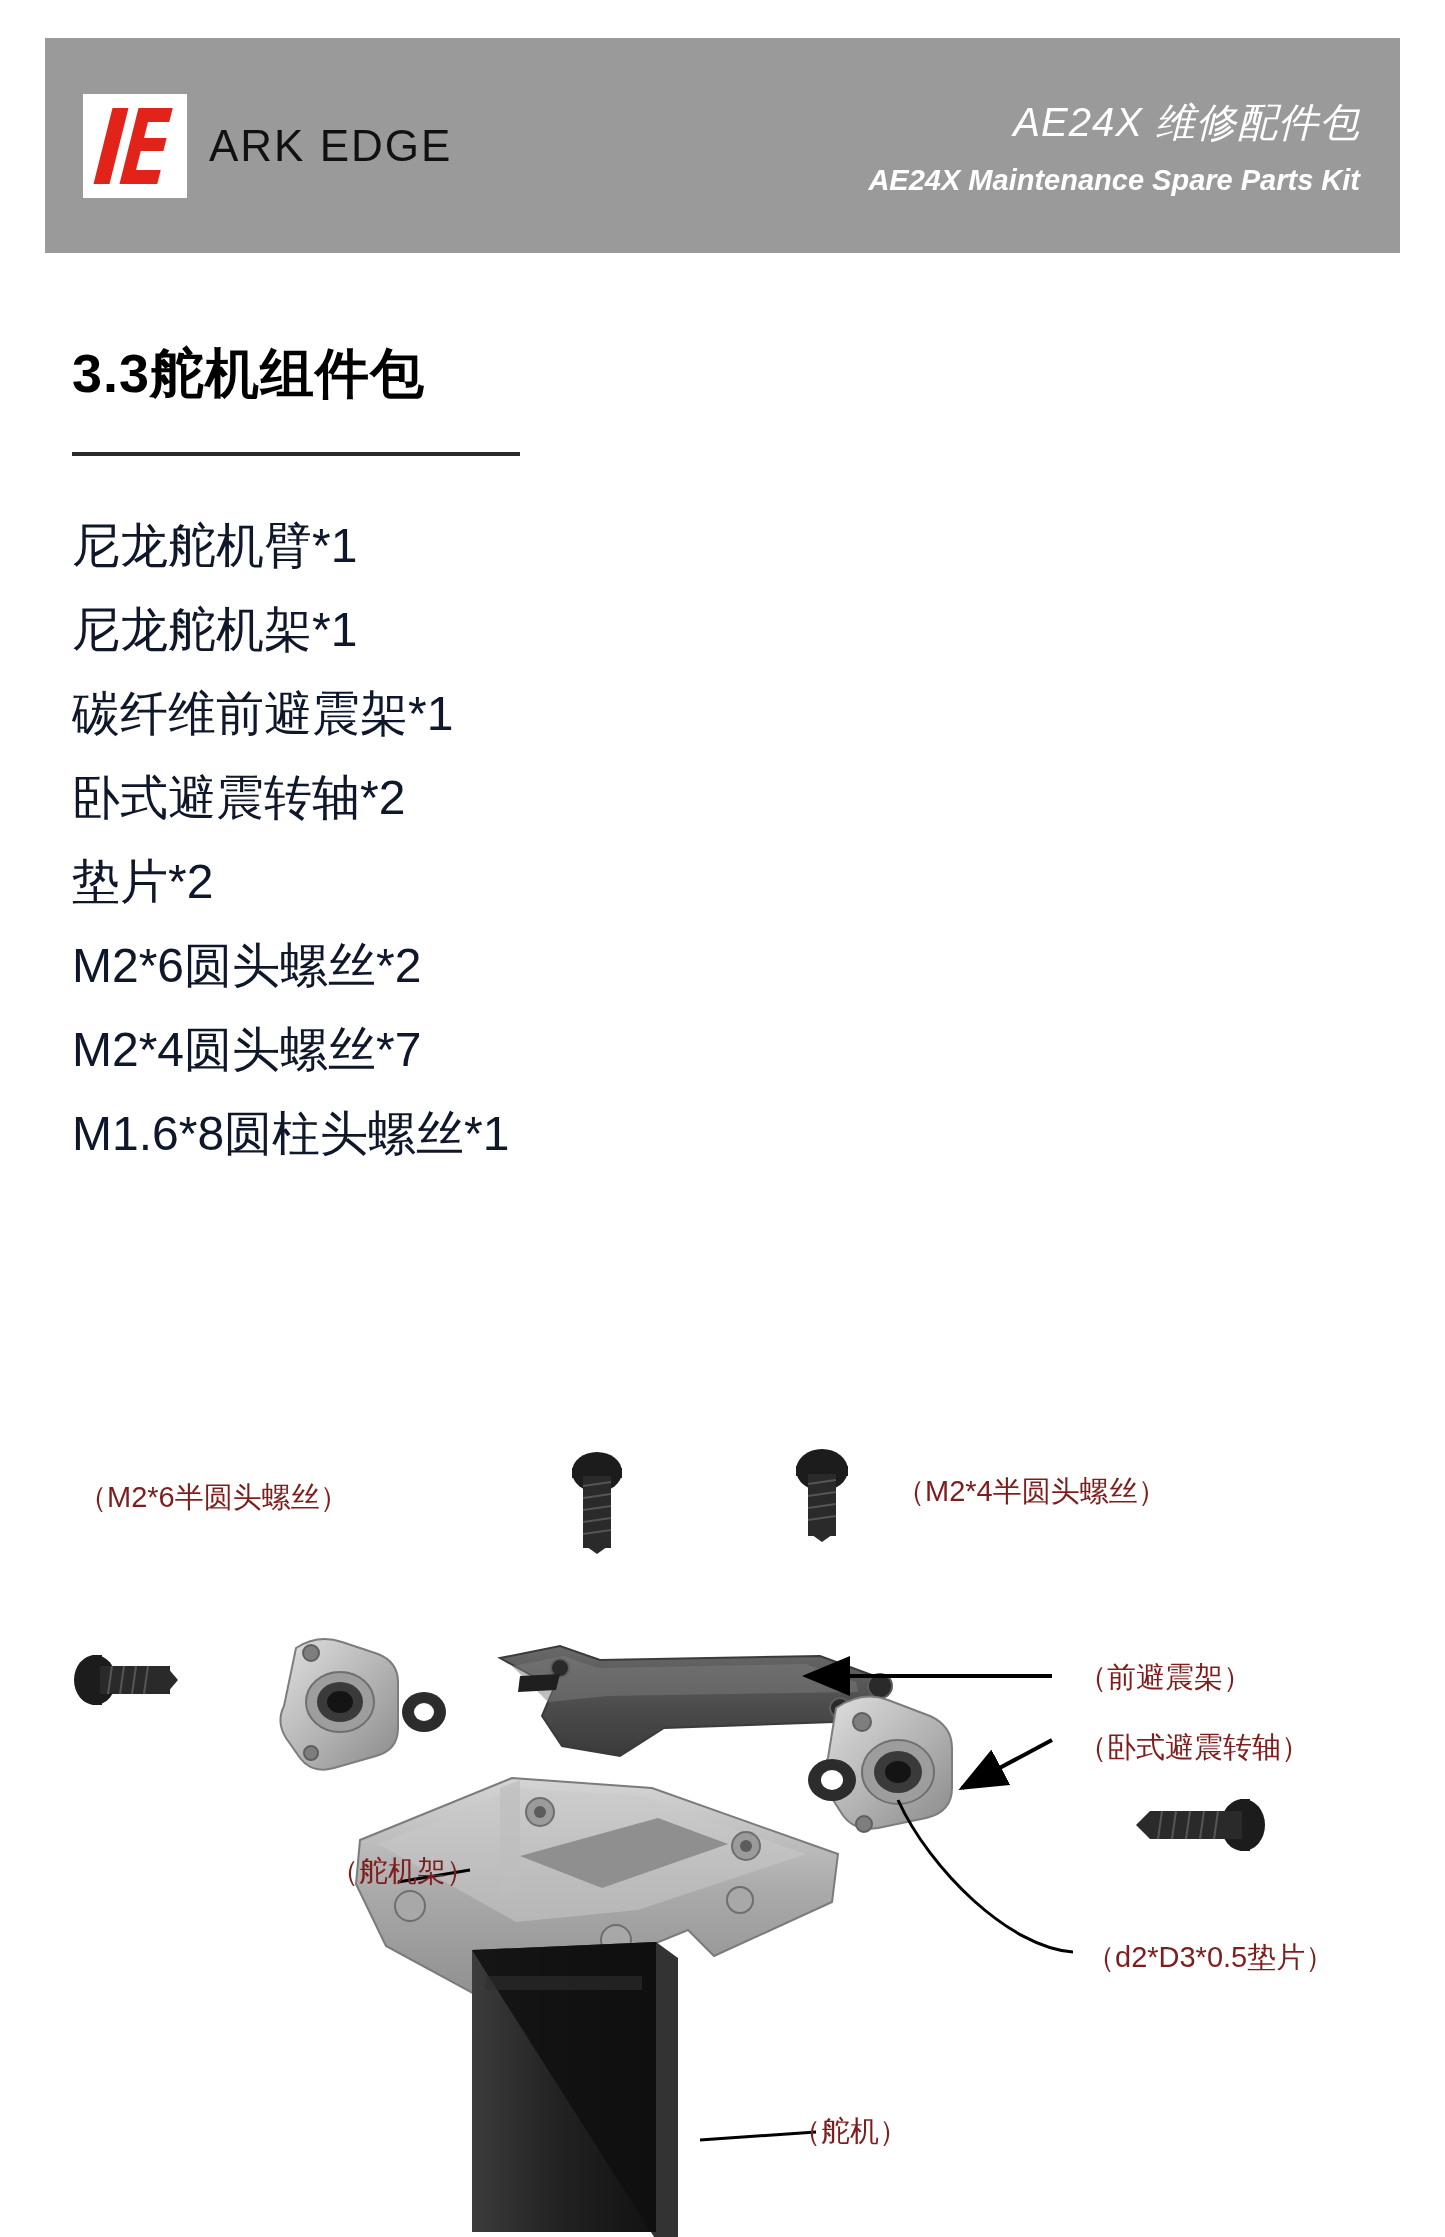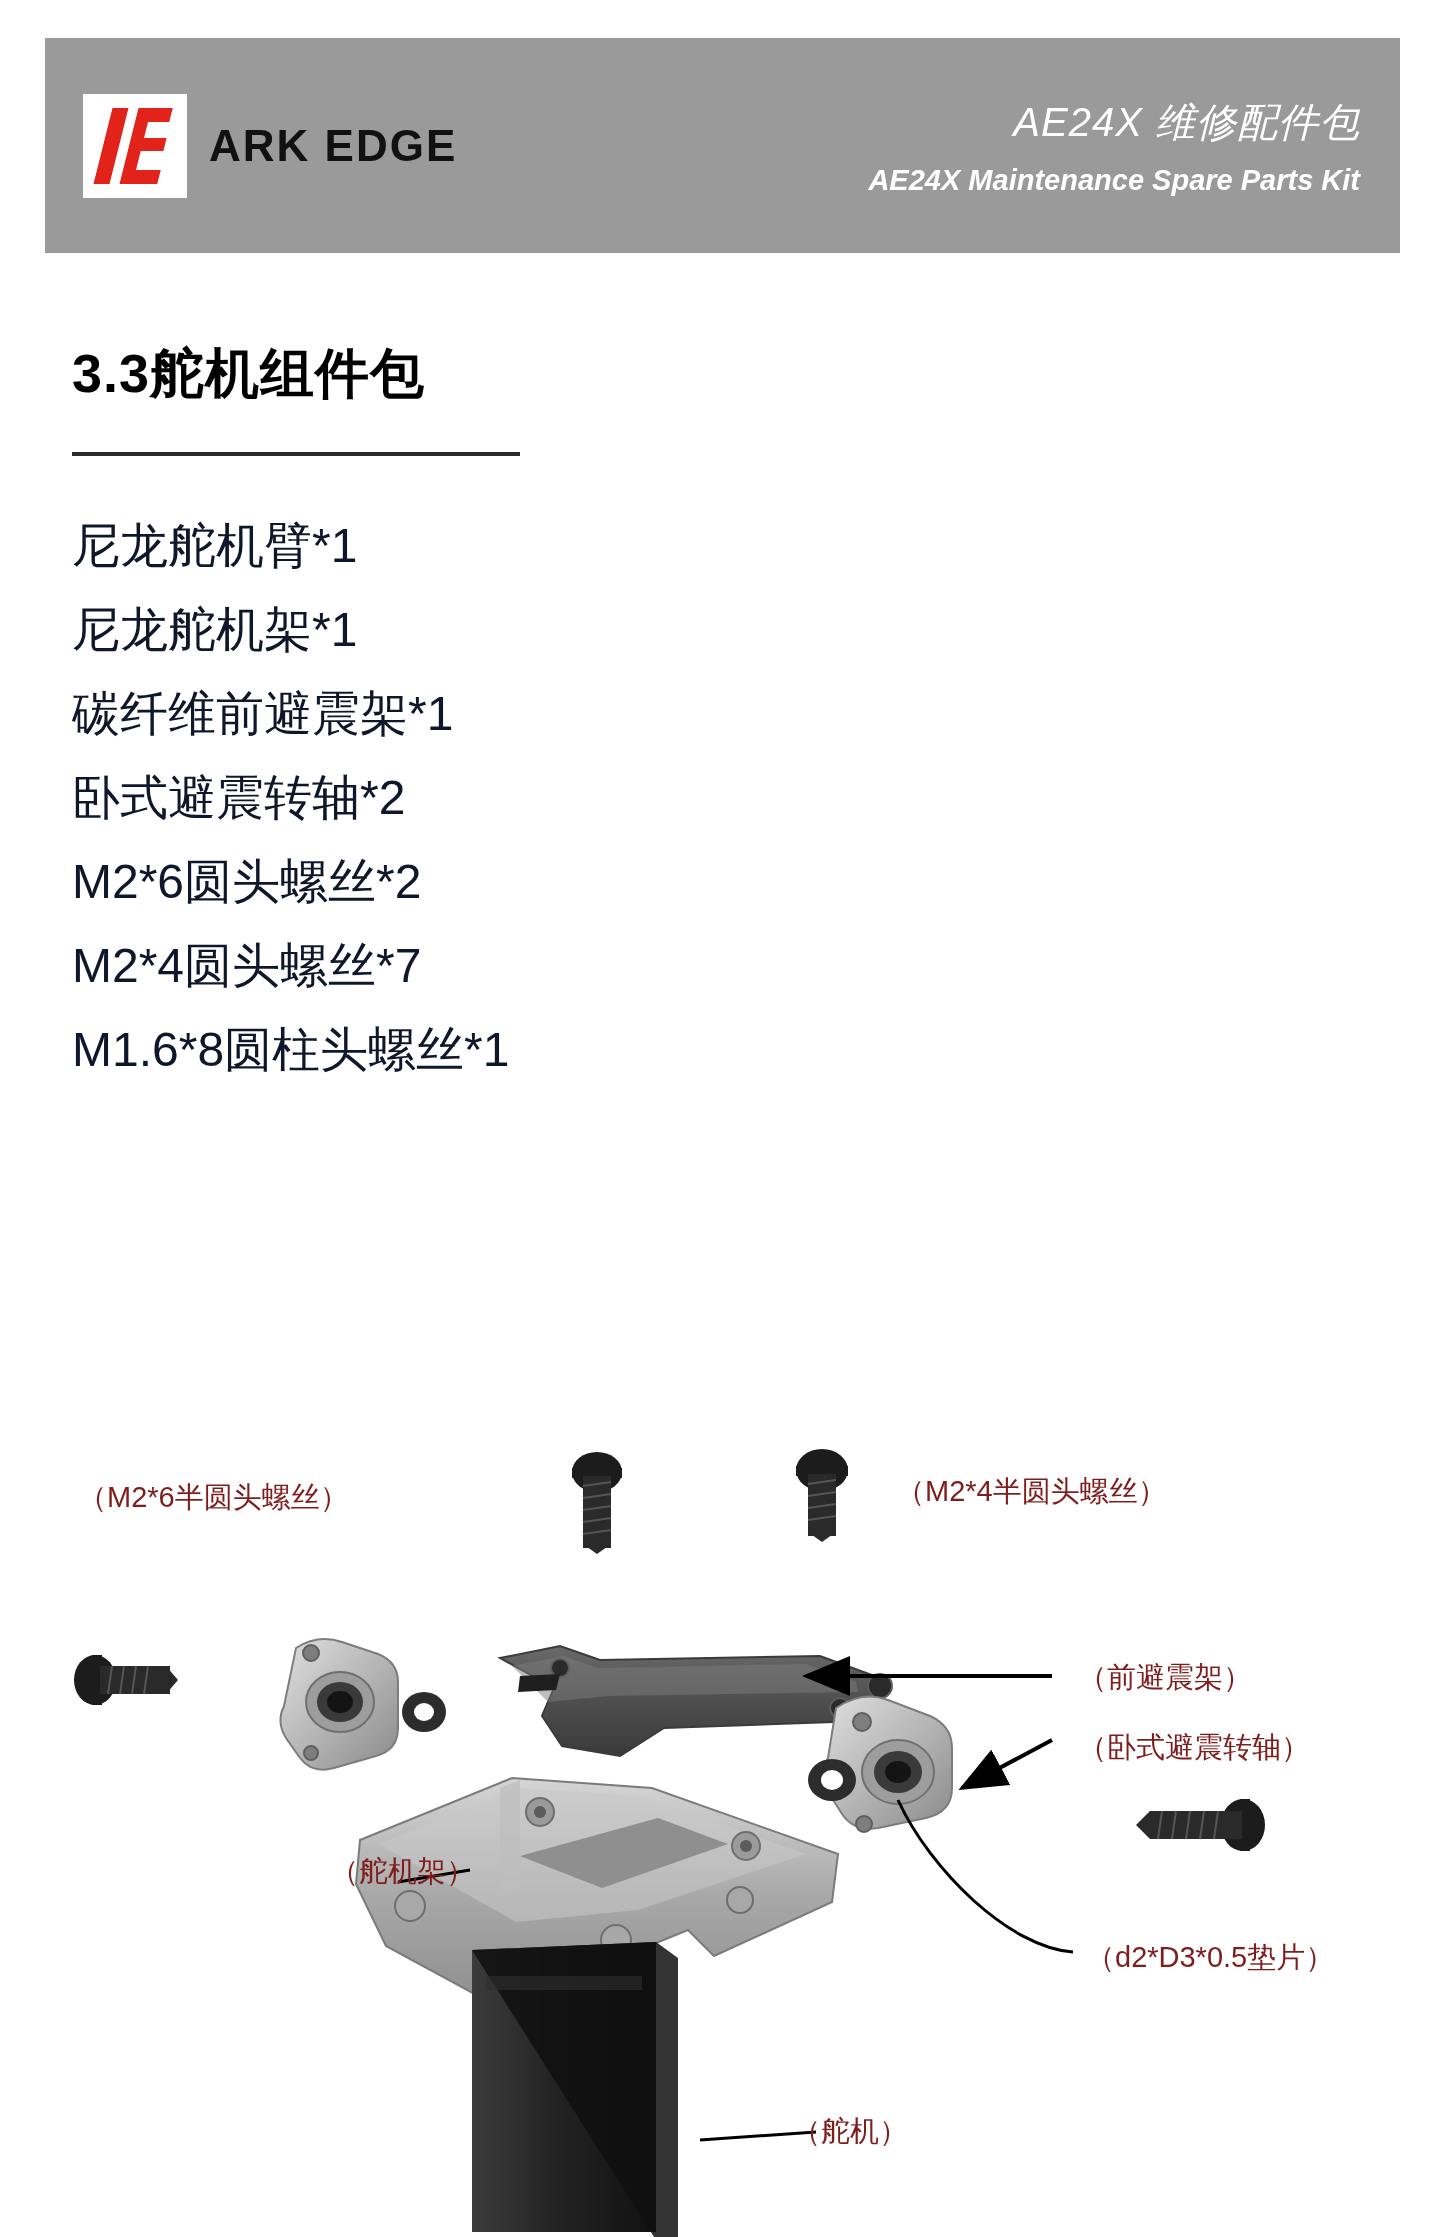--- a/index.html
+++ b/index.html
@@ -47,21 +47,21 @@
     position: absolute;
     background: #e2231a;
   }
   .logo-mark .b1 { left: 20px; top: 14px; width: 16px; height: 76px; transform: skewX(-14deg); }
   .logo-mark .b2 { left: 46px; top: 14px; width: 13px; height: 76px; transform: skewX(-14deg); }
   .logo-mark .b3 { left: 62px; top: 14px; width: 26px; height: 14px; transform: skewX(-14deg); }
   .logo-mark .b4 { left: 56px; top: 44px; width: 26px; height: 13px; transform: skewX(-14deg); }
   .logo-mark .b5 { left: 50px; top: 76px; width: 26px; height: 14px; transform: skewX(-14deg); }
   .brand-name {
     font-size: 44px;
-    font-weight: bold;
+    font-weight: normal;
     letter-spacing: 2px;
     color: #111111;
     font-family: "Liberation Sans", sans-serif;
     white-space: nowrap;
   }
   .header-titles {
     text-align: right;
     color: #ffffff;
   }
   .header-title-cn {
@@ -160,20 +160,21 @@
 
 <div class="section-title">3.3舵机组件包</div>
 <div class="title-rule"></div>
 
 <div class="parts-list">
   <ul>
     <li>尼龙舵机臂*1</li>
     <li>尼龙舵机架*1</li>
     <li>碳纤维前避震架*1</li>
     <li>卧式避震转轴*2</li>
+    <li>垫片*2</li>
     <li>M2*6圆头螺丝*2</li>
     <li>M2*4圆头螺丝*7</li>
     <li>M1.6*8圆柱头螺丝*1</li>
   </ul>
 </div>
 
 <div class="diagram">
 
   <svg class="dwg" viewBox="0 0 1445 800" xmlns="http://www.w3.org/2000/svg">
     <defs>

